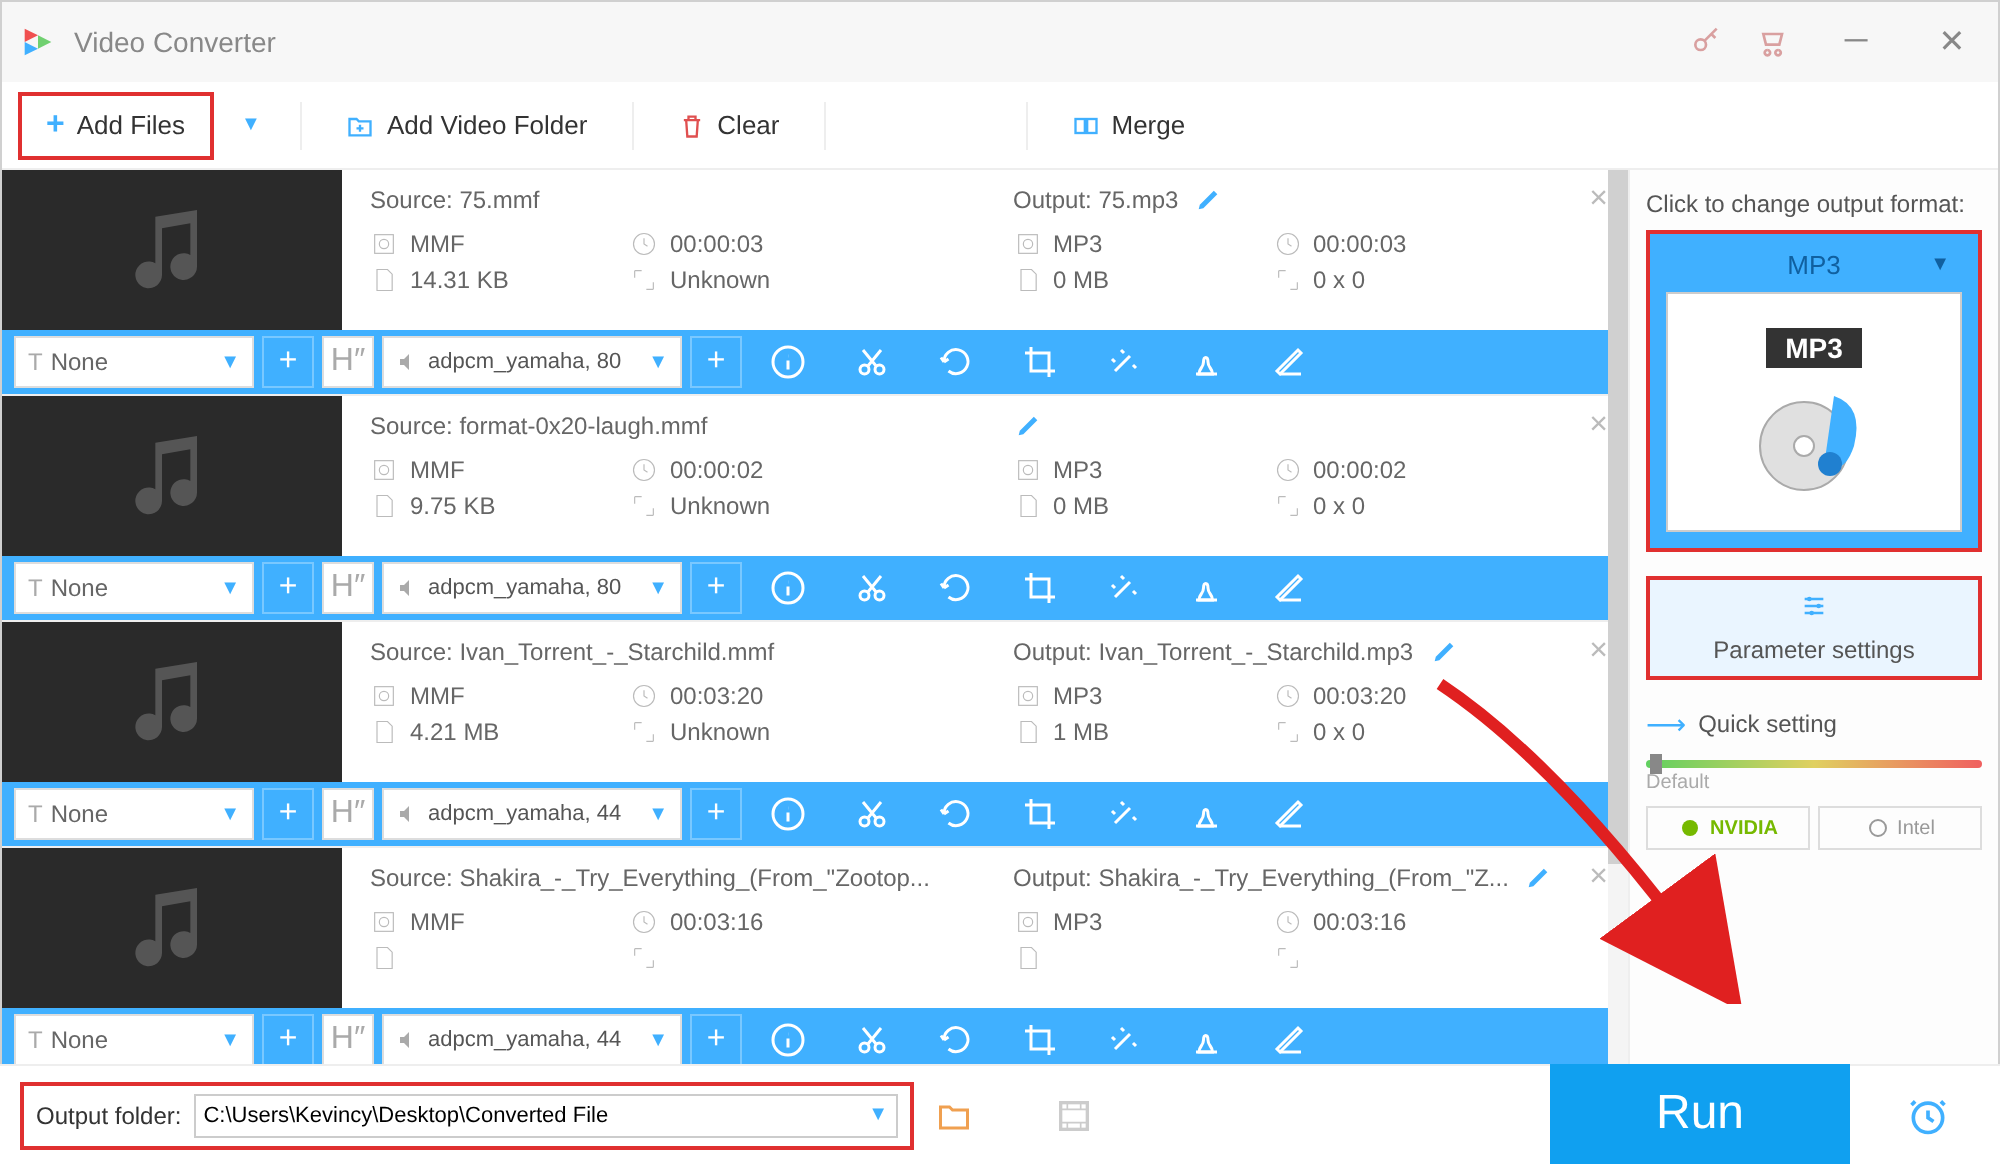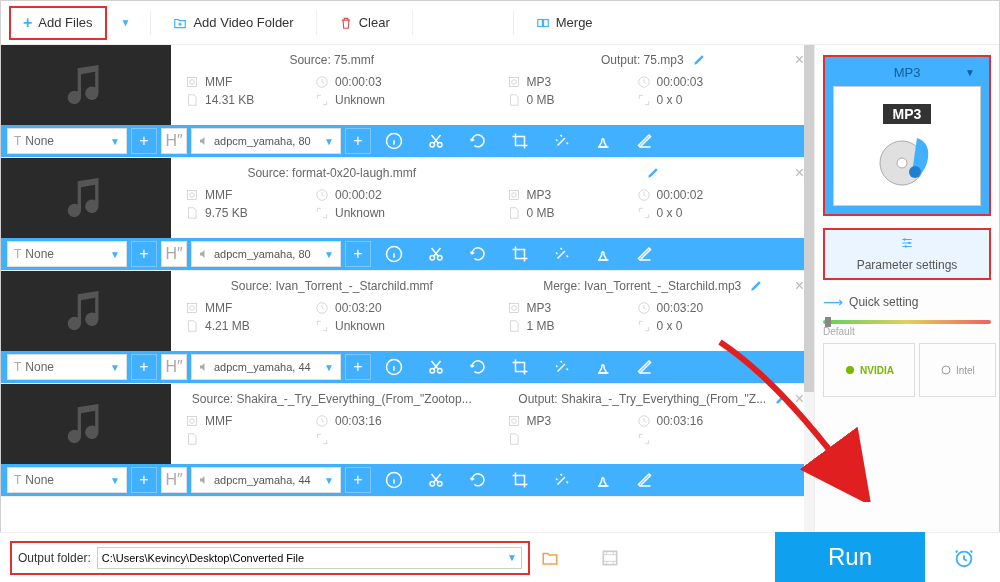--- a/index.html
+++ b/index.html
@@ -31,21 +31,21 @@
 .list { flex: 1; overflow: hidden; background: #fff; position: relative; }
 .sidebar { width: 185px; background: #fdfdfd; border-left: 1px solid #eee; padding: 10px 8px; position: relative; }
 
 
 .file-row { border-bottom: 1px solid #eee; }
 .file-top { display: flex; height: 80px; }
 .thumb { width: 170px; background: #2a2a2a; display: flex; align-items: center; justify-content: center; position: relative; }
 .note-ico { width: 50px; height: 50px; color: #555; }
 .file-info { flex: 1; display: flex; }
 .src-col, .out-col { flex: 1; padding: 8px 14px; position: relative; font-size: 12px; color: #666; }
-.info-head { margin-bottom: 8px; display: flex; align-items: center; gap: 8px; justify-content: center; }
+.info-head { margin-bottom: 8px; display: flex; align-items: center; gap: 8px; }
 .info-grid { display: flex; gap: 30px; margin-bottom: 4px; }
 .info-cell { display: flex; align-items: center; gap: 6px; min-width: 100px; }
 .mini-ico { width: 14px; height: 14px; color: #bbb; }
 .edit-pencil { color: #40b0ff; cursor: pointer; }
 .close-x { position: absolute; top: 6px; right: 10px; color: #bbb; cursor: pointer; font-size: 16px; }
 
 
 .ctrl-bar { height: 32px; display: flex; }
 .ctrl-left-blue { background: #40b0ff; padding: 0 6px; display: flex; align-items: center; gap: 4px; }
 .subtitle-sel { width: 120px; height: 26px; border: 1px solid #ddd; display: flex; align-items: center; padding: 0 6px; font-size: 12px; color: #666; background: #fff; justify-content: space-between; }
@@ -72,46 +72,65 @@
 
 .quick-row { display: flex; align-items: center; gap: 6px; margin-top: 14px; font-size: 12px; color: #555; }
 .qarrow { color: #40b0ff; font-size: 14px; }
 .slider { margin-top: 10px; height: 4px; background: linear-gradient(to right, #60d060 0%, #e0d060 50%, #f06060 100%); border-radius: 2px; position: relative; }
 .slider-thumb { position: absolute; left: 2px; top: -3px; width: 6px; height: 10px; background: #888; }
 .slider-lbl { font-size: 10px; color: #aaa; margin-top: 2px; }
 
 .hw-row { margin-top: 14px; background: #eaf5ff; padding: 6px; display: flex; align-items: center; gap: 6px; font-size: 11px; color: #555; }
 .hw-ico { width: 14px; height: 14px; color: #40b0ff; }
 .vendor-row { margin-top: 6px; display: flex; gap: 4px; }
-.vendor { flex: 1; border: 1px solid #ddd; padding: 20px; display: flex; align-items: center; justify-content: center; gap: 4px; font-size: 10px; }
+.vendor { flex: 1; border: 1px solid #ddd; padding: 4px; display: flex; align-items: center; justify-content: center; gap: 4px; font-size: 10px; }
 .nvidia { color: #76b900; font-weight: bold; }
 .intel { color: #999; }
 
 
 .bottom { position: absolute; bottom: 0; left: 0; right: 0; height: 50px; background: #fff; border-top: 1px solid #eee; display: flex; align-items: center; padding: 0 10px; }
-.out-folder-wrap { border: 2px solid #e03030; display: flex; align-items: center; padding: 4px 6px; gap: 6px; width: 520px; }
+.out-folder-wrap { border: 2px solid #e03030; display: flex; align-items: center; padding: 4px 6px; gap: 6px; width: 447px; }
 .out-lbl { font-size: 12px; color: #333; }
 .out-input { flex: 1; height: 22px; border: 1px solid #ccc; padding: 0 4px; font-size: 11px; display: flex; align-items: center; justify-content: space-between; }
 .out-tri { color: #40b0ff; font-size: 10px; }
 .browse-ico { color: #f0a050; margin-left: 10px; cursor: pointer; }
 .mid-ico { color: #ccc; margin-left: 40px; cursor: pointer; }
 .run-btn { position: absolute; right: 75px; bottom: 0; width: 150px; height: 50px; background: #10a0f0; color: #fff; display: flex; align-items: center; justify-content: center; font-size: 24px; font-weight: 400; cursor: pointer; }
 .alarm-ico { position: absolute; right: 25px; color: #40b0ff; cursor: pointer; }
 
 
 .red-arrow { position: absolute; right: 120px; bottom: 80px; width: 180px; height: 180px; pointer-events: none; z-index: 100; }
 
 .scrollbar-v { position: absolute; right: 0; top: 0; width: 10px; height: 100%; background: #f4f4f4; }
 .scroll-thumb { position: absolute; top: 0; width: 100%; height: 70%; background: #d0d0d0; }
 </style>
 </head>
 <body>
 
 <div class="app">
 
+  <div class="titlebar">
+    <svg class="logo" viewBox="0 0 24 24">
+        <path fill="#f05050" d="M4 4 L12 8 L4 12 Z"></path>
+        <path fill="#40b0ff" d="M4 12 L12 16 L4 20 Z"></path>
+        <path fill="#70d070" d="M12 8 L20 12 L12 16 Z"></path>
+      </svg>
+    <span class="titlebar-title">Video Converter</span>
+    <div class="titlebar-right">
+      <svg class="tb-icon" viewBox="0 0 24 24">
+          <circle cx="8" cy="14" r="4" fill="none" stroke="currentColor" stroke-width="2"></circle>
+          <path d="M11 11 L20 2 M16 6 L19 9" stroke="currentColor" stroke-width="2"></path>
+        </svg>
+      <svg class="tb-icon" viewBox="0 0 24 24">
+          <path d="M4 6 H18 L16 14 H6 Z M7 18 a2 2 0 1 0 0.1 0 M15 18 a2 2 0 1 0 0.1 0" fill="none" stroke="currentColor" stroke-width="2"></path>
+        </svg>
+      <div class="win-btn">─</div>
+      <div class="win-btn">✕</div>
+    </div>
+  </div>
 
   <div class="toolbar">
     <div class="tb-btn red-box">
       <span class="plus-ico">+</span>
       <span>Add Files</span>
     </div>
     <span class="chev-down">▼</span>
     <div class="sep"></div>
     <div class="tb-btn">
       <svg class="ico folder-ico" viewBox="0 0 24 24">
@@ -454,21 +473,21 @@
                     <svg class="mini-ico" viewBox="0 0 24 24">
                       <path d="M4 4 h6 M4 4 v6 M20 20 h-6 M20 20 v-6" stroke="currentColor" fill="none"></path>
                     </svg>
                     <span>Unknown</span>
                   </div>
           </div>
         </div>
         <div class="out-col">
           <span class="close-x">×</span>
           <div class="info-head">
-                  <span>Merge: Ivan_Torrent_-_Starchild.mp3</span>
+                  <span>Output: Ivan_Torrent_-_Starchild.mp3</span>
                   <svg class="mini-ico edit-pencil" viewBox="0 0 24 24">
                     <path d="M4 20 l4 -1 L20 7 l-3 -3 L5 16 Z" fill="currentColor"></path>
                   </svg>
                 </div>
           <div class="info-grid">
             <div class="info-cell">
                     <svg class="mini-ico" viewBox="0 0 24 24">
                       <rect x="4" y="4" width="16" height="16" fill="none" stroke="currentColor"></rect>
                       <circle cx="12" cy="12" r="4" fill="none" stroke="currentColor"></circle>
                     </svg>
@@ -687,20 +706,21 @@
               </svg>
       </div>
     </div>
   </div>
 <div class="scrollbar-v">
           <div class="scroll-thumb"></div>
         </div>
     </div>
 
     <div class="sidebar">
+      <div class="sb-label">Click to change output format:</div>
       <div class="format-box">
         <div class="format-inner">
           <div class="format-head">
             <span>MP3</span>
             <span class="tri">▼</span>
           </div>
           <div class="format-preview">
             <div class="mp3-badge">MP3</div>
             <svg class="disc" viewBox="0 0 60 60">
               <circle cx="25" cy="35" r="22" fill="#e0e0e0" stroke="#aaa"></circle>

